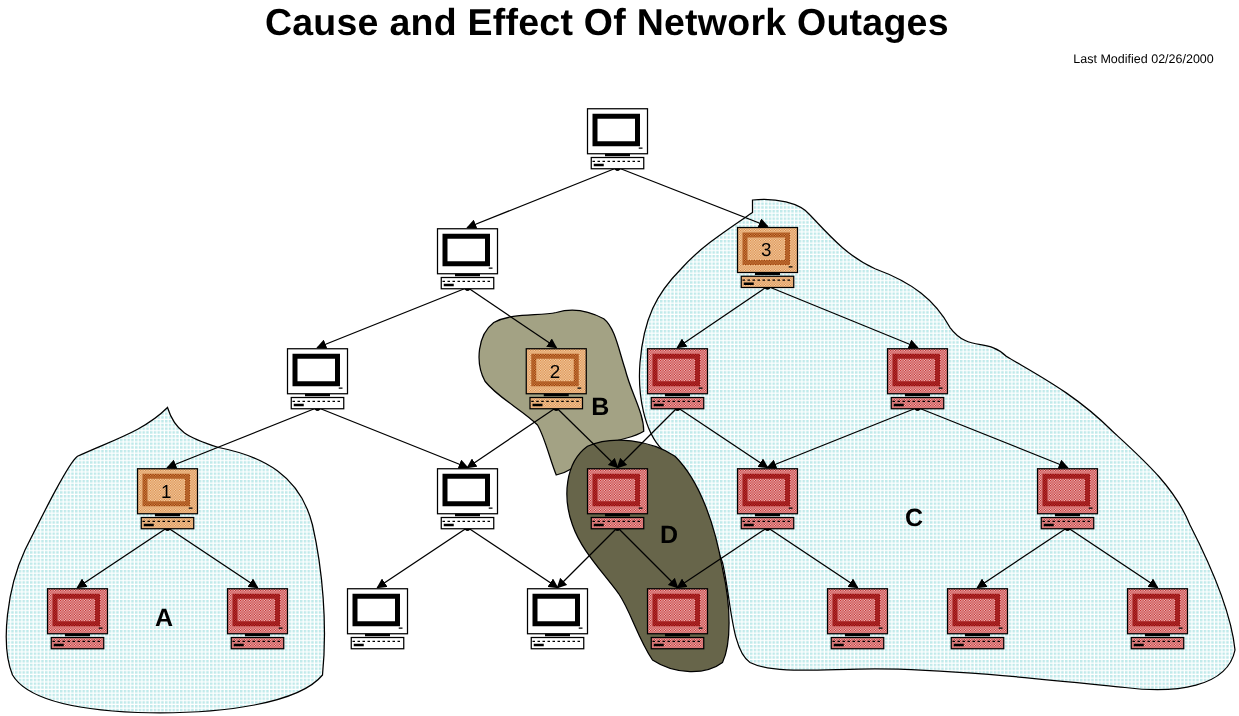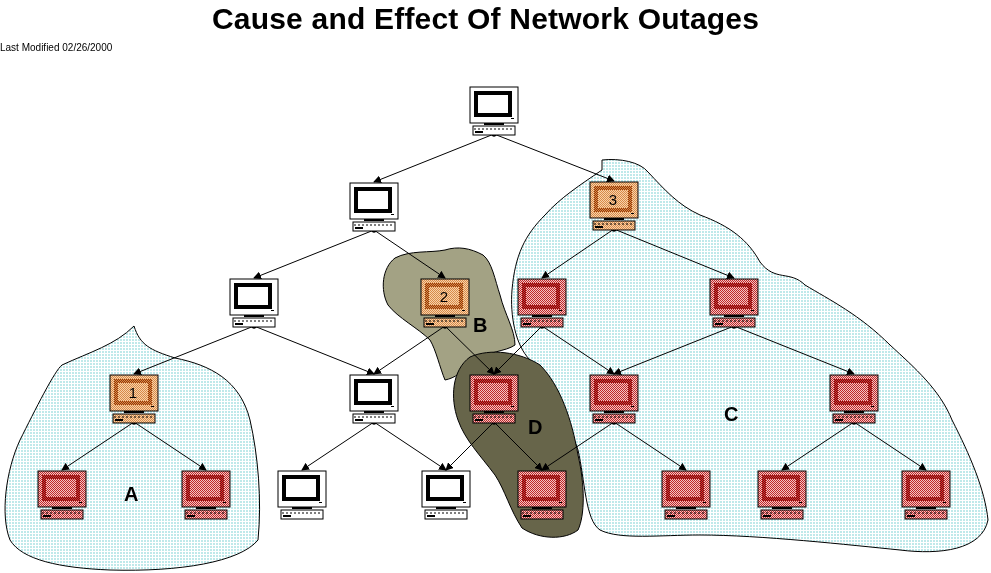--- a/index.html
+++ b/index.html
@@ -1,18 +1,18 @@
 <!DOCTYPE html>
 <html><head>
 <meta charset="utf-8">
 <style>
   html, body { margin: 0; padding: 0; background: #ffffff; }
   body { width: 991px; height: 573px; position: relative; overflow: hidden; font-family: "Liberation Sans", sans-serif; }
   #title { position: absolute; left: 0; width: 971px; top: 2px; text-align: center; font-size: 30px; font-weight: bold; color: #000; letter-spacing: 0.2px; }
-  #subtitle { position: absolute; left: 0; width: 971px; top: 42px; text-align: left; font-size: 10px; color: #000; }
+  #subtitle { position: absolute; left: 0; width: 971px; top: 42px; text-align: right; font-size: 10px; color: #000; }
   svg#diagram { position: absolute; left: 0; top: 0; }
   .region-label { font-family: "Liberation Sans", sans-serif; font-size: 20px; font-weight: bold; fill: #000; }
   .node-num { font-family: "Liberation Sans", sans-serif; font-size: 15px; fill: #000; }
 </style>
 </head>
 <body>
 
 <div id="title">Cause and Effect Of Network Outages</div>
 <div id="subtitle">Last Modified 02/26/2000</div>
 

